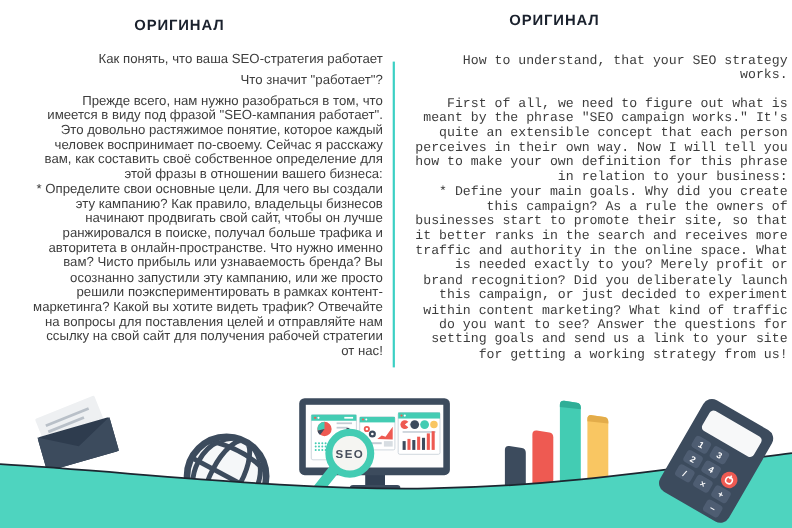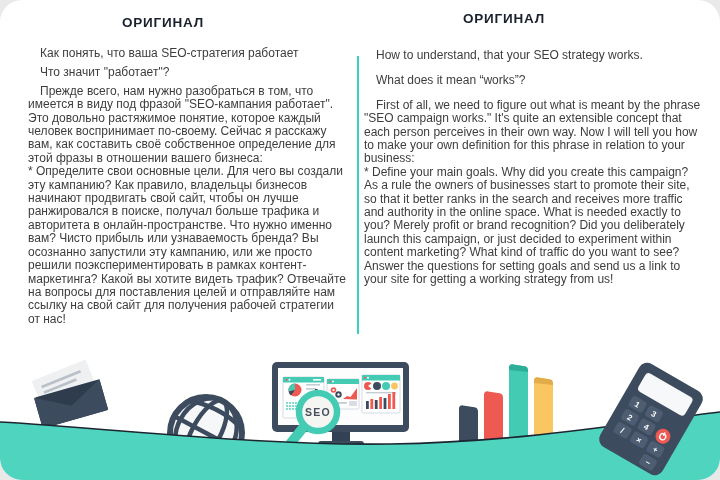--- a/index.html
+++ b/index.html
@@ -1,29 +1,29 @@
 <!DOCTYPE html>
 <html><head>
 <meta charset="utf-8">
 <style>
   html,body{margin:0;padding:0;background:#e9e9e9;}
   #page{
     position:relative;width:720px;height:480px;background:#ffffff;
-    overflow:hidden;font-family:"Liberation Sans",sans-serif;border-radius:22px;
+    overflow:hidden;font-family:"Liberation Sans",sans-serif;
   }
   .col-title{
     position:absolute;font-size:13.5px;font-weight:bold;color:#1a212d;
     letter-spacing:.8px;white-space:nowrap;
   }
   #left-title{left:122px;top:15px;}
   #right-title{left:463px;top:11px;}
   .text-col{position:absolute;font-size:12px;line-height:13.4px;color:#3d3d3d;}
   #left-col{left:28px;top:47px;width:320px;}
-  #right-col{left:364px;top:49px;width:340px;}
-  .text-col p{margin:0;text-indent:12px;white-space:pre-line;}
+  #right-col{left:376px;top:49px;width:340px;font-family:Liberation Mono, monospace;}
+  .text-col p{margin:0;text-indent:12px;white-space:pre-line;text-align:right;}
   #left-col p.gap-a{margin-bottom:6px;}
   #left-col p.gap-b{margin-bottom:5px;}
   #right-col p.gap-a{margin-bottom:12px;}
   #right-col p.gap-b{margin-bottom:11px;}
   #divider{
     position:absolute;left:357px;top:56px;width:2px;height:278px;
     background:#3bd0c4;
   }
   #scene{position:absolute;left:0;bottom:0;width:720px;height:125px;display:block;}
 </style>
@@ -37,21 +37,20 @@
 
   <div id="left-col" class="text-col">
     <p class="gap-a">Как понять, что ваша SEO-стратегия работает</p>
     <p class="gap-b">Что значит "работает"?</p>
     <p>Прежде всего, нам нужно разобраться в том, что имеется в виду под фразой "SEO-кампания работает". Это довольно растяжимое понятие, которое каждый человек воспринимает по-своему. Сейчас я расскажу вам, как составить своё собственное определение для этой фразы в отношении вашего бизнеса:
 * Определите свои основные цели. Для чего вы создали эту кампанию? Как правило, владельцы бизнесов начинают продвигать свой сайт, чтобы он лучше ранжировался в поиске, получал больше трафика и авторитета в онлайн-пространстве. Что нужно именно вам? Чисто прибыль или узнаваемость бренда? Вы осознанно запустили эту кампанию, или же просто решили поэкспериментировать в рамках контент-маркетинга? Какой вы хотите видеть трафик? Отвечайте на вопросы для поставления целей и отправляйте нам ссылку на свой сайт для получения рабочей стратегии от нас!</p>
   </div>
 
   <div id="right-col" class="text-col">
     <p class="gap-a">How to understand, that your SEO strategy works.</p>
-    <p class="gap-b">What does it mean “works”?</p>
     <p>First of all, we need to figure out what is meant by the phrase "SEO campaign works." It's quite an extensible concept that each person perceives in their own way. Now I will tell you how to make your own definition for this phrase in relation to your business:
 * Define your main goals. Why did you create this campaign? As a rule the owners of businesses start to promote their site, so that it better ranks in the search and receives more traffic and authority in the online space. What is needed exactly to you? Merely profit or brand recognition? Did you deliberately launch this campaign, or just decided to experiment within content marketing? What kind of traffic do you want to see? Answer the questions for setting goals and send us a link to your site for getting a working strategy from us!</p>
   </div>
 
   <div id="divider"></div>
 
   <svg id="scene" viewBox="0 355 720 125">
 
     <g transform="rotate(-16 70 400)">
       <g transform="rotate(-6 70 385)">

